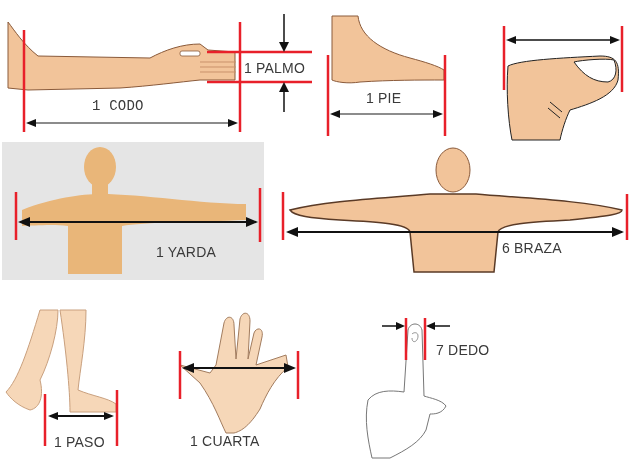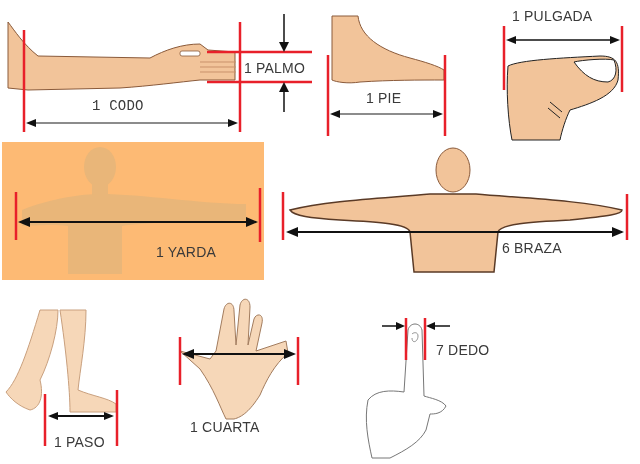--- a/index.html
+++ b/index.html
@@ -54,24 +54,23 @@
   <svg width="150" height="145">
     <path d="M18,66 C30,60 70,58 110,56 C126,56 130,62 128,80 C124,96 100,104 80,110 C76,118 72,130 70,140 L22,140 C18,120 16,90 18,66 Z" fill="#f2c49a" stroke="#222" stroke-width="1"></path>
     <path d="M84,62 C92,60 116,58 124,60 C128,70 126,80 118,82 C104,82 94,76 84,62 Z" fill="#fff" stroke="#222" stroke-width="1"></path>
     <path d="M60,102 L72,112 M58,108 L70,118" stroke="#222" stroke-width="1"></path>
     <line x1="14" y1="26" x2="14" y2="90" stroke="#e8202a" stroke-width="2.5"></line>
     <line x1="132" y1="26" x2="132" y2="92" stroke="#e8202a" stroke-width="2.5"></line>
     <line x1="20" y1="40" x2="126" y2="40" stroke="#111" stroke-width="1.5"></line>
     <polygon points="16,40 26,36 26,44" fill="#111"></polygon>
     <polygon points="130,40 120,36 120,44" fill="#111"></polygon>
   </svg>
-  <span class="lbl" style="left:22px;top:8px;">1 PULGADA</span>
 </div>
 
-<div class="panel" style="left:2px;top:142px;width:262px;height:138px;background:#fdba74;">
+<div class="panel" style="left:2px;top:142px;width:262px;height:138px;background:#e5e5e5;">
   <svg width="262" height="138">
     <ellipse cx="98" cy="25" rx="16" ry="20" fill="#e9b679"></ellipse>
     <rect x="90" y="40" width="16" height="14" fill="#e9b679"></rect>
     <path d="M20,68 C50,56 80,52 98,52 C140,52 200,62 244,62 L244,78 C200,80 140,80 120,84 L120,132 L66,132 L66,84 C50,82 30,84 20,84 Z" fill="#e9b679"></path>
     <line x1="14" y1="50" x2="14" y2="98" stroke="#e8202a" stroke-width="2.5"></line>
     <line x1="258" y1="46" x2="258" y2="100" stroke="#e8202a" stroke-width="2.5"></line>
     <line x1="20" y1="80" x2="254" y2="80" stroke="#111" stroke-width="2.2"></line>
     <polygon points="16,80 28,75 28,85" fill="#111"></polygon>
     <polygon points="256,80 244,75 244,85" fill="#111"></polygon>
   </svg>
@@ -97,21 +96,21 @@
     <path d="M60,10 L86,10 C86,40 80,70 78,90 C92,96 108,98 116,104 L116,112 L70,112 C70,90 66,50 60,10 Z" fill="#f6d7b8" stroke="#c9a07e" stroke-width="1"></path>
     <line x1="45" y1="94" x2="45" y2="146" stroke="#e8202a" stroke-width="2.5"></line>
     <line x1="117" y1="90" x2="117" y2="146" stroke="#e8202a" stroke-width="2.5"></line>
     <line x1="52" y1="116" x2="110" y2="116" stroke="#111" stroke-width="1.8"></line>
     <polygon points="48,116 58,112 58,120" fill="#111"></polygon>
     <polygon points="114,116 104,112 104,120" fill="#111"></polygon>
   </svg>
   <span class="lbl" style="left:54px;top:134px;">1 PASO</span>
 </div>
 
-<div class="panel" style="left:170px;top:285px;width:140px;height:164px;">
+<div class="panel" style="left:170px;top:299px;width:140px;height:164px;">
   <svg width="140" height="164">
     <path d="M54,24 C56,16 64,16 64,26 L66,60 L70,20 C72,12 80,12 80,22 L78,60 L84,34 C86,28 94,28 92,38 L86,66 L116,56 L118,68 C104,80 96,96 90,110 C80,126 72,132 64,134 L56,134 C50,122 44,104 30,84 L10,66 L40,74 L46,66 Z" fill="#f6d7b8" stroke="#a27c5e" stroke-width="1"></path>
     <line x1="10" y1="52" x2="10" y2="100" stroke="#e8202a" stroke-width="2.5"></line>
     <line x1="128" y1="52" x2="128" y2="100" stroke="#e8202a" stroke-width="2.5"></line>
     <line x1="16" y1="69" x2="122" y2="69" stroke="#111" stroke-width="1.8"></line>
     <polygon points="12,69 24,64 24,74" fill="#111"></polygon>
     <polygon points="126,69 114,64 114,74" fill="#111"></polygon>
   </svg>
   <span class="lbl" style="left:20px;top:134px;">1 CUARTA</span>
 </div>

